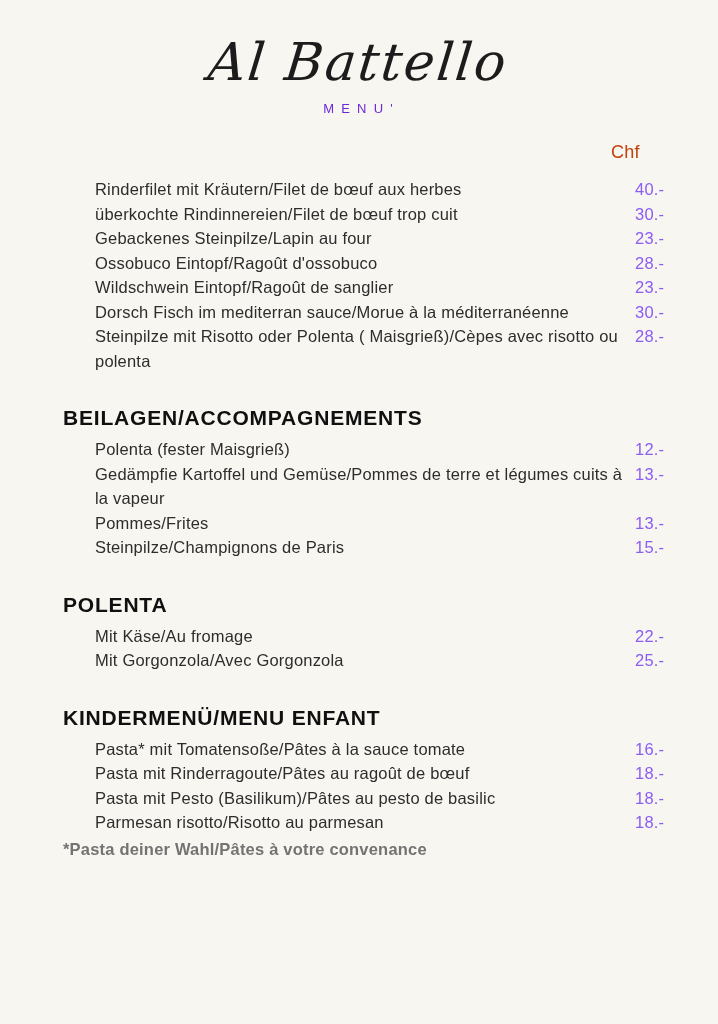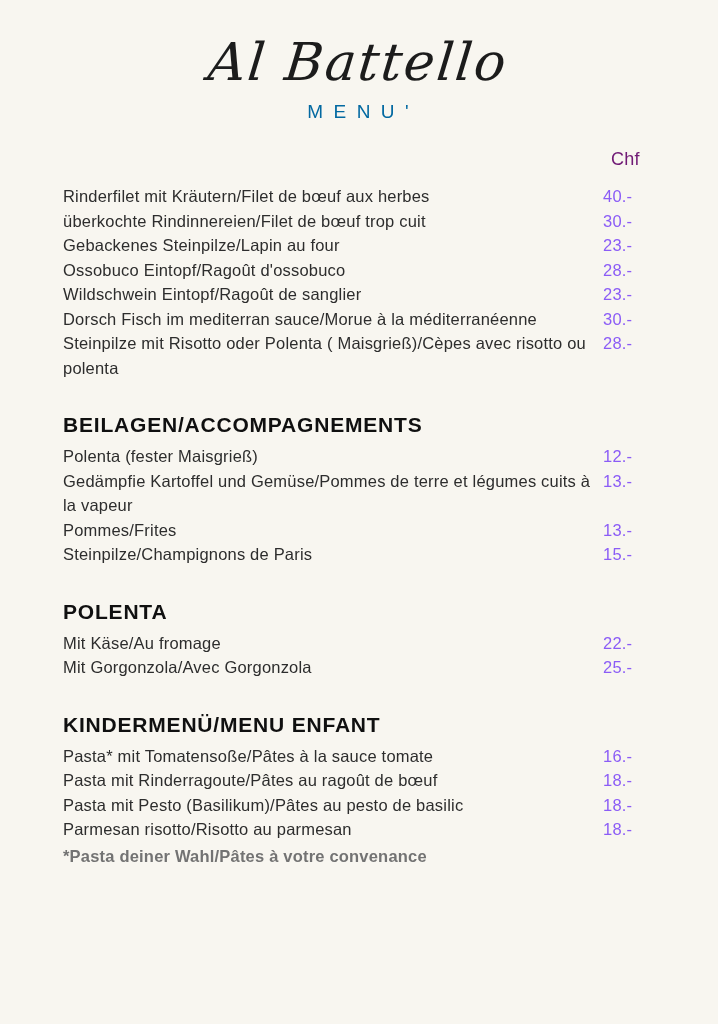--- a/index.html
+++ b/index.html
@@ -27,31 +27,31 @@
     font-style: italic;
     font-weight: 400;
     font-size: 52px;
     letter-spacing: 2px;
     color: #1c1c1c;
     transform: skewX(-6deg);
     line-height: 1.1;
   }
   .subtitle {
     margin-top: 10px;
-    font-size: 19px;
+    font-size: 13px;
     font-weight: 500;
     letter-spacing: 0.55em;
     text-indent: 0.55em;
-    color: #0369a1;
+    color: #6d28d9;
   }
   .currency-row {
     margin-top: 26px;
     padding-left: 548px;
     font-size: 18px;
-    color: #701a75;
+    color: #c2410c;
     letter-spacing: 0.3px;
   }
   .menu-sections {
     margin-top: 14px;
   }
   .menu-section + .menu-section {
     margin-top: 33px;
   }
   .section-title {
     margin: 0 0 7px 0;
@@ -60,20 +60,21 @@
     letter-spacing: 0.8px;
     color: #101010;
   }
   .menu-item {
     display: flex;
     align-items: flex-start;
     font-size: 16.5px;
     letter-spacing: 0.2px;
     line-height: 24.5px;
     color: #2d2d2d;
+    margin-left: 32px;
   }
   .item-name {
     flex: none;
     width: 540px;
     padding-right: 8px;
     box-sizing: border-box;
   }
   .item-price {
     flex: none;
     font-size: 16.5px;

